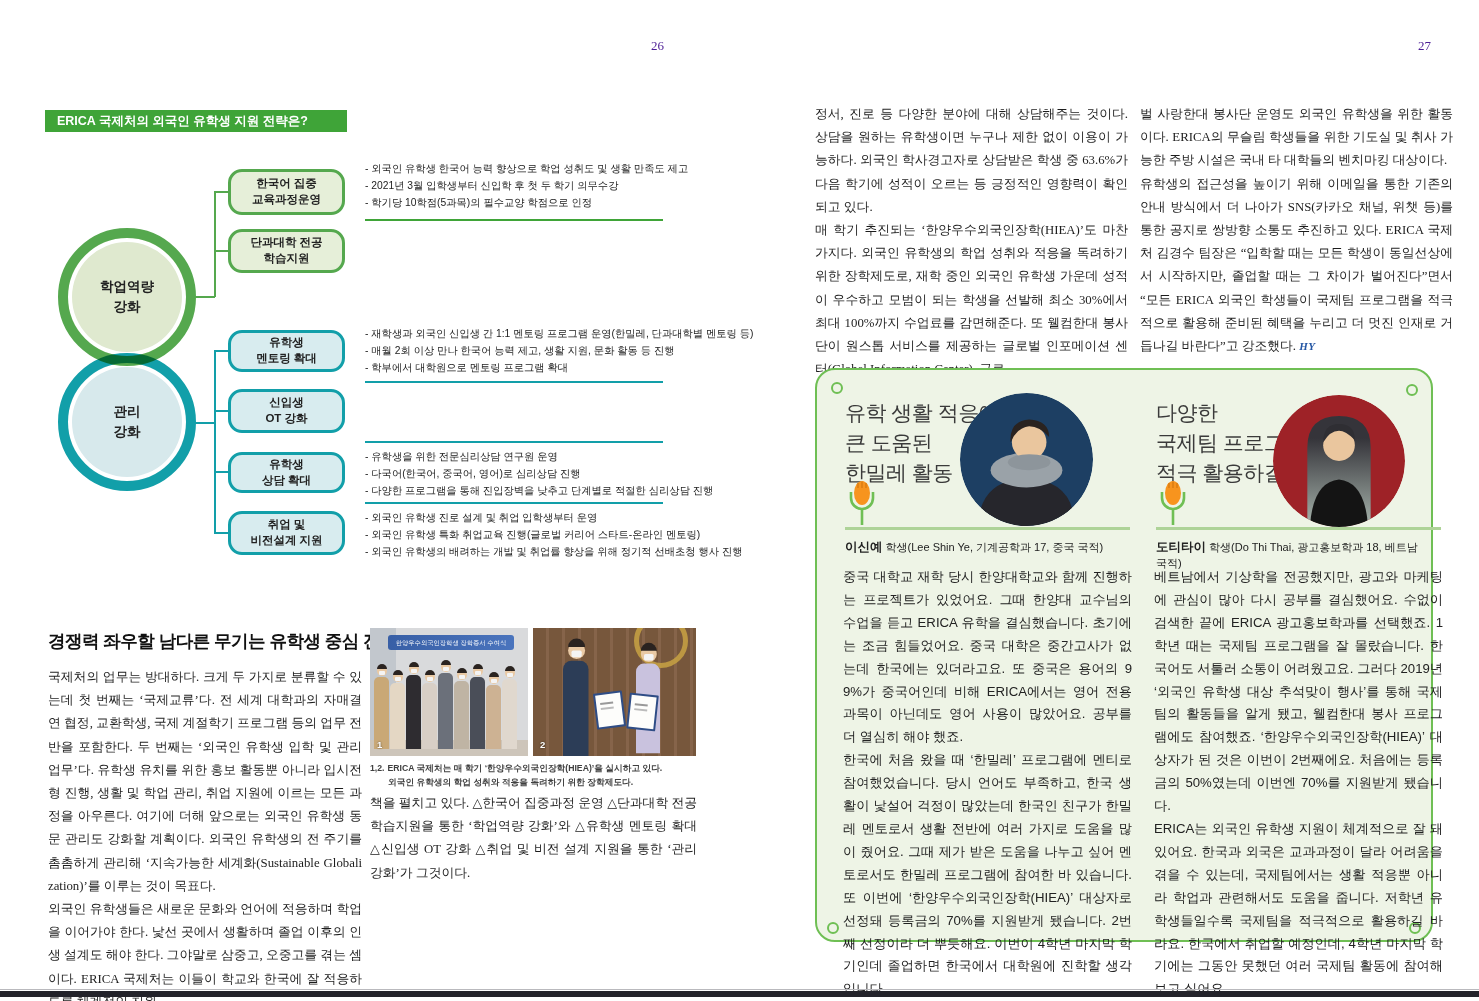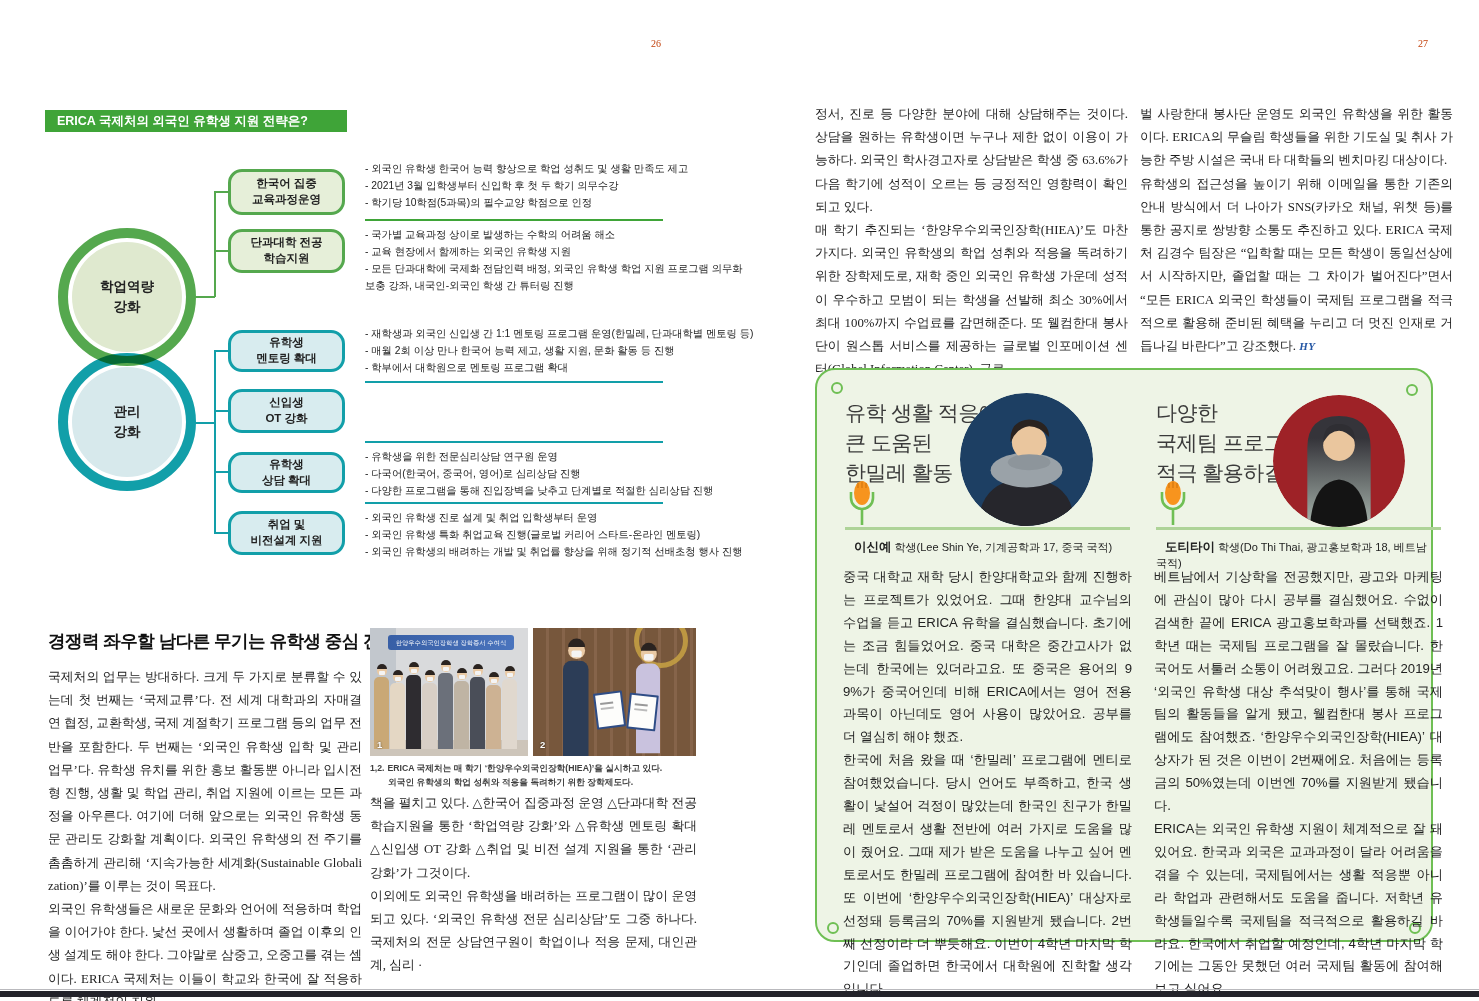--- a/index.html
+++ b/index.html
@@ -1,19 +1,19 @@
 <!DOCTYPE html>
 <html><head>
 <meta charset="utf-8">
 <style>
   html,body{margin:0;padding:0;background:#fff;}
   #spread{position:relative;width:1479px;height:1001px;background:#fff;overflow:hidden;
           font-family:"Liberation Sans",sans-serif;color:#1a1a1a;}
   .abs{position:absolute;}
-  .pagenum{font-family:"Liberation Serif",serif;font-size:10px;color:#c2410c;}
+  .pagenum{font-family:"Liberation Serif",serif;font-size:13px;color:#4c1d95;}
 
   
   .hdr-bar{left:45px;top:110px;width:302px;height:22px;background:#3fa438;color:#fff;
            font-weight:bold;font-size:12.5px;line-height:22px;padding-left:12px;box-sizing:border-box;}
   .circle{border-radius:50%;width:138px;height:138px;left:58px;display:flex;align-items:center;
           justify-content:center;text-align:center;font-weight:bold;font-size:13.5px;line-height:1.5;
           white-space:pre-line;box-sizing:border-box;box-shadow:inset 0 0 0 4px #fff;color:#222;}
   .circle.g{top:228px;border:10px solid #55a84e;background:#dfe9cf;}
   .circle.t{top:353px;border:10px solid #129fa9;background:#d7e9ec;mix-blend-mode:multiply;}
   .dbox{left:228px;width:117px;border-radius:14px;display:flex;align-items:center;justify-content:center;
@@ -63,21 +63,21 @@
   .cert:after{content:"";position:absolute;left:4px;top:13px;width:13px;height:1.5px;background:#bbb;}
 
   
   #ivbox{left:815px;top:368px;width:618px;height:574px;border:2.5px solid #6fbf54;border-radius:20px;
          background:#eef4e6;box-sizing:border-box;}
   .ivdot{width:8px;height:8px;border-radius:50%;border:2px solid #6fbf54;background:#eef4e6;}
   .iv-title{font-size:21px;line-height:30px;color:#3a3a3a;white-space:pre-line;letter-spacing:-0.5px;}
   .iv-photo{border-radius:50%;overflow:hidden;}
   .iv-line{height:3px;background:#aed398;}
   .iv-name{font-size:11px;color:#222;}
-  .iv-name b{font-size:12.5px;margin-left:9px;}
+  .iv-name b{font-size:12.5px;}
   .iv-body{font-size:13.2px;line-height:22.9px;text-align:justify;word-break:break-all;color:#222;}
   .iv-body p{margin:0;}
 
   .bottom-line{left:0;top:989px;width:1479px;height:1px;background:#b9b9bd;}
   .bottom-strip{left:0;top:991px;width:1479px;height:6px;background:#23232a;}
 </style>
 </head>
 <body>
 
 <div id="spread">
@@ -116,26 +116,20 @@
 상담 확대</div>
   <div class="abs dbox t" style="top:511px;height:44px;">취업 및
 비전설계 지원</div>
 
   <div class="abs bullets" style="top:160px;">
       <div class="li-line">- 외국인 유학생 한국어 능력 향상으로 학업 성취도 및 생활 만족도 제고</div>
       <div class="li-line">- 2021년 3월 입학생부터 신입학 후 첫 두 학기 의무수강</div>
       <div class="li-line">- 학기당 10학점(5과목)의 필수교양 학점으로 인정</div>
     </div>
   <div class="abs divider g" style="top:219px;"></div>
-  <div class="abs bullets" style="top:226px;">
-      <div class="li-line">- 국가별 교육과정 상이로 발생하는 수학의 어려움 해소</div>
-      <div class="li-line">- 교육 현장에서 함께하는 외국인 유학생 지원</div>
-      <div class="li-line">- 모든 단과대학에 국제화 전담인력 배정, 외국인 유학생 학업 지원 프로그램 의무화</div>
-      <div class="li-line">보충 강좌, 내국인-외국인 학생 간 튜터링 진행</div>
-    </div>
   <div class="abs bullets" style="top:325px;">
       <div class="li-line">- 재학생과 외국인 신입생 간 1:1 멘토링 프로그램 운영(한밀레, 단과대학별 멘토링 등)</div>
       <div class="li-line">- 매월 2회 이상 만나 한국어 능력 제고, 생활 지원, 문화 활동 등 진행</div>
       <div class="li-line">- 학부에서 대학원으로 멘토링 프로그램 확대</div>
     </div>
   <div class="abs divider t" style="top:381px;"></div>
   <div class="abs divider t" style="top:441px;"></div>
   <div class="abs bullets" style="top:448px;">
       <div class="li-line">- 유학생을 위한 전문심리상담 연구원 운영</div>
       <div class="li-line">- 다국어(한국어, 중국어, 영어)로 심리상담 진행</div>
@@ -212,21 +206,20 @@
     <div class="ph-badge">2</div>
   </div>
 
   <div class="abs cap" style="left:370px;top:762px;width:325px;">
     <div><b>1,2.</b><span>ERICA 국제처는 매 학기 ‘한양우수외국인장학(HIEA)’을 실시하고 있다.</span></div>
     <div style="padding-left:18px;">외국인 유학생의 학업 성취와 적응을 독려하기 위한 장학제도다.</div>
   </div>
 
   <div class="abs serifcol" style="left:370px;top:792px;width:327px;">
     <p>책을 펼치고 있다. △한국어 집중과정 운영 △단과대학 전공 학습지원을 통한 ‘학업역량 강화’와 △유학생 멘토링 확대 △신입생 OT 강화 △취업 및 비전 설계 지원을 통한 ‘관리 강화’가 그것이다.</p>
-    <p>이외에도 외국인 유학생을 배려하는 프로그램이 많이 운영되고 있다. ‘외국인 유학생 전문 심리상담’도 그중 하나다. 국제처의 전문 상담연구원이 학업이나 적응 문제, 대인관계, 심리 ·</p>
   </div>
 
   <div class="abs serifcol" style="left:815px;top:103px;width:313px;">
     <p>정서, 진로 등 다양한 분야에 대해 상담해주는 것이다. 상담을 원하는 유학생이면 누구나 제한 없이 이용이 가능하다. 외국인 학사경고자로 상담받은 학생 중 63.6%가 다음 학기에 성적이 오르는 등 긍정적인 영향력이 확인되고 있다.</p>
     <p>매 학기 추진되는 ‘한양우수외국인장학(HIEA)’도 마찬가지다. 외국인 유학생의 학업 성취와 적응을 독려하기 위한 장학제도로, 재학 중인 외국인 유학생 가운데 성적이 우수하고 모범이 되는 학생을 선발해 최소 30%에서 최대 100%까지 수업료를 감면해준다. 또 웰컴한대 봉사단이 원스톱 서비스를 제공하는 글로벌 인포메이션 센터(Global Information Center), 글로</p>
   </div>
   <div class="abs serifcol" style="left:1140px;top:103px;width:313px;">
     <p>벌 사랑한대 봉사단 운영도 외국인 유학생을 위한 활동이다. ERICA의 무슬림 학생들을 위한 기도실 및 취사 가능한 주방 시설은 국내 타 대학들의 벤치마킹 대상이다.</p>
     <p><span>유학생의 접근성을 높이기 위해 이메일을 통한 기존의 안내 방식에서 더 나아가 SNS(카카오 채널, 위챗 등)를 통한 공지로 쌍방향 소통도 추진하고 있다. ERICA 국제처 김경수 팀장은 “입학할 때는 모든 학생이 동일선상에서 시작하지만, 졸업할 때는 그 차이가 벌어진다”면서 “모든 ERICA 외국인 학생들이 국제팀 프로그램을 적극적으로 활용해 준비된 혜택을 누리고 더 멋진 인재로 거듭나길 바란다”고 강조했다. </span><span class="hy">HY</span></p>
   </div>

